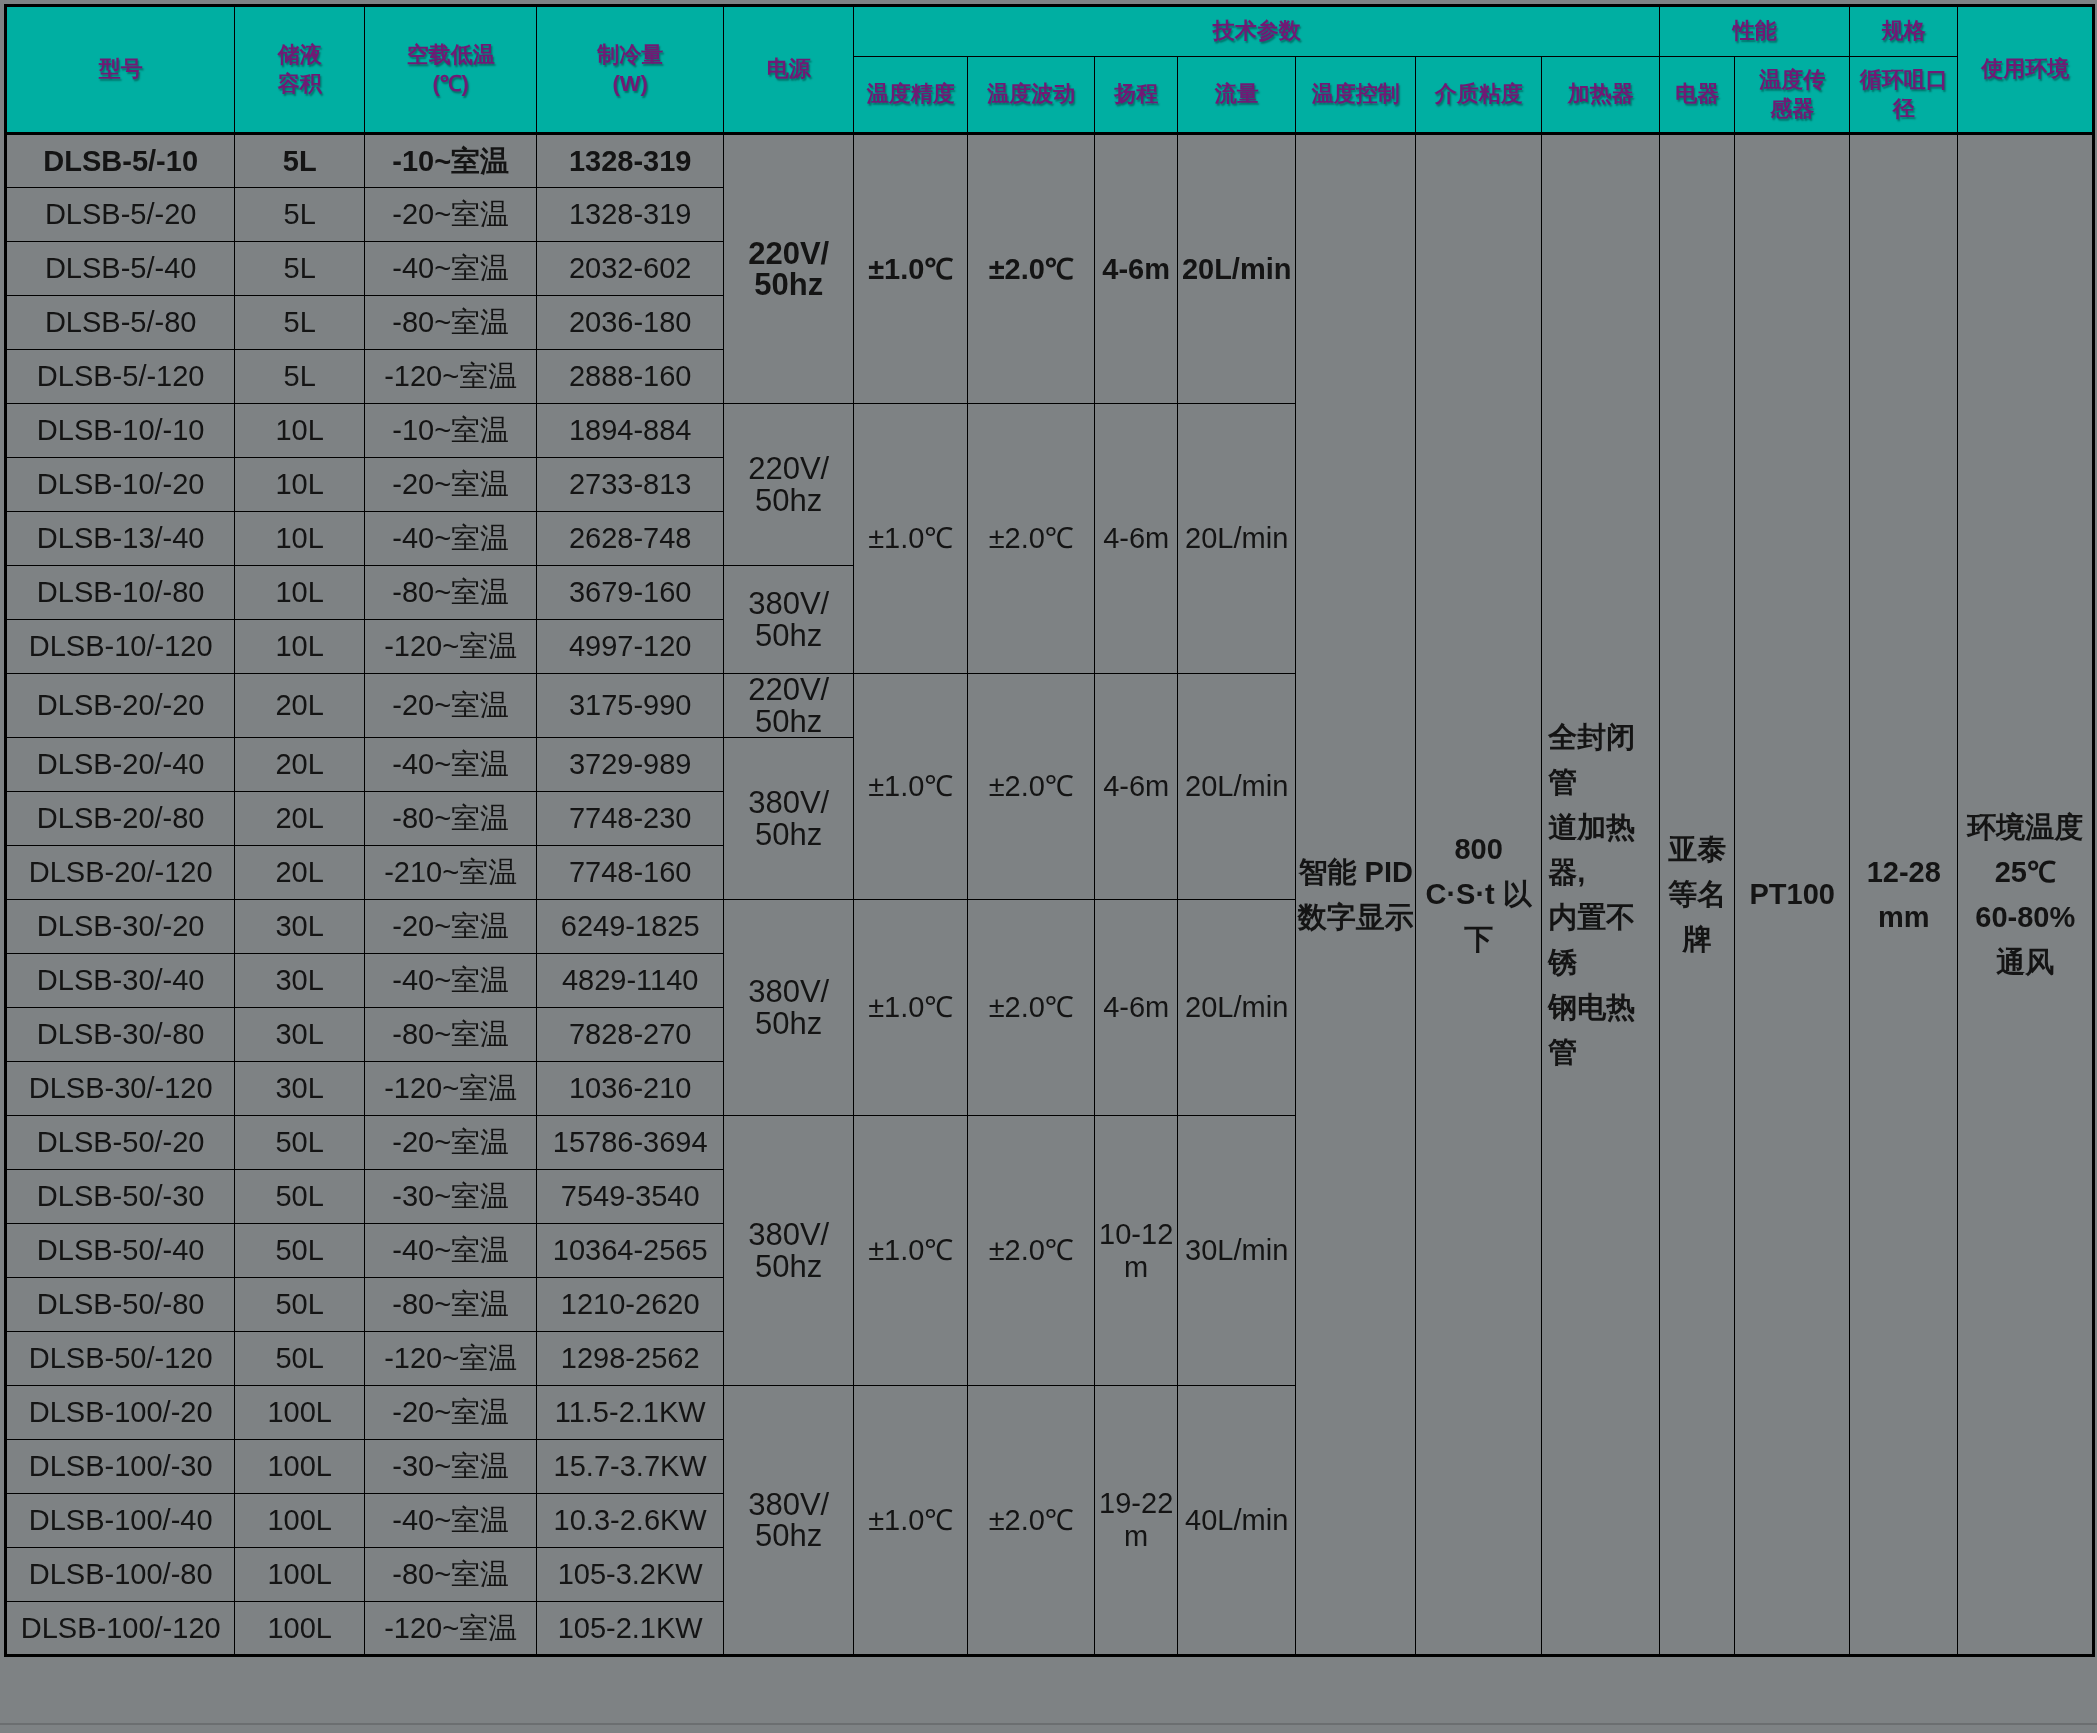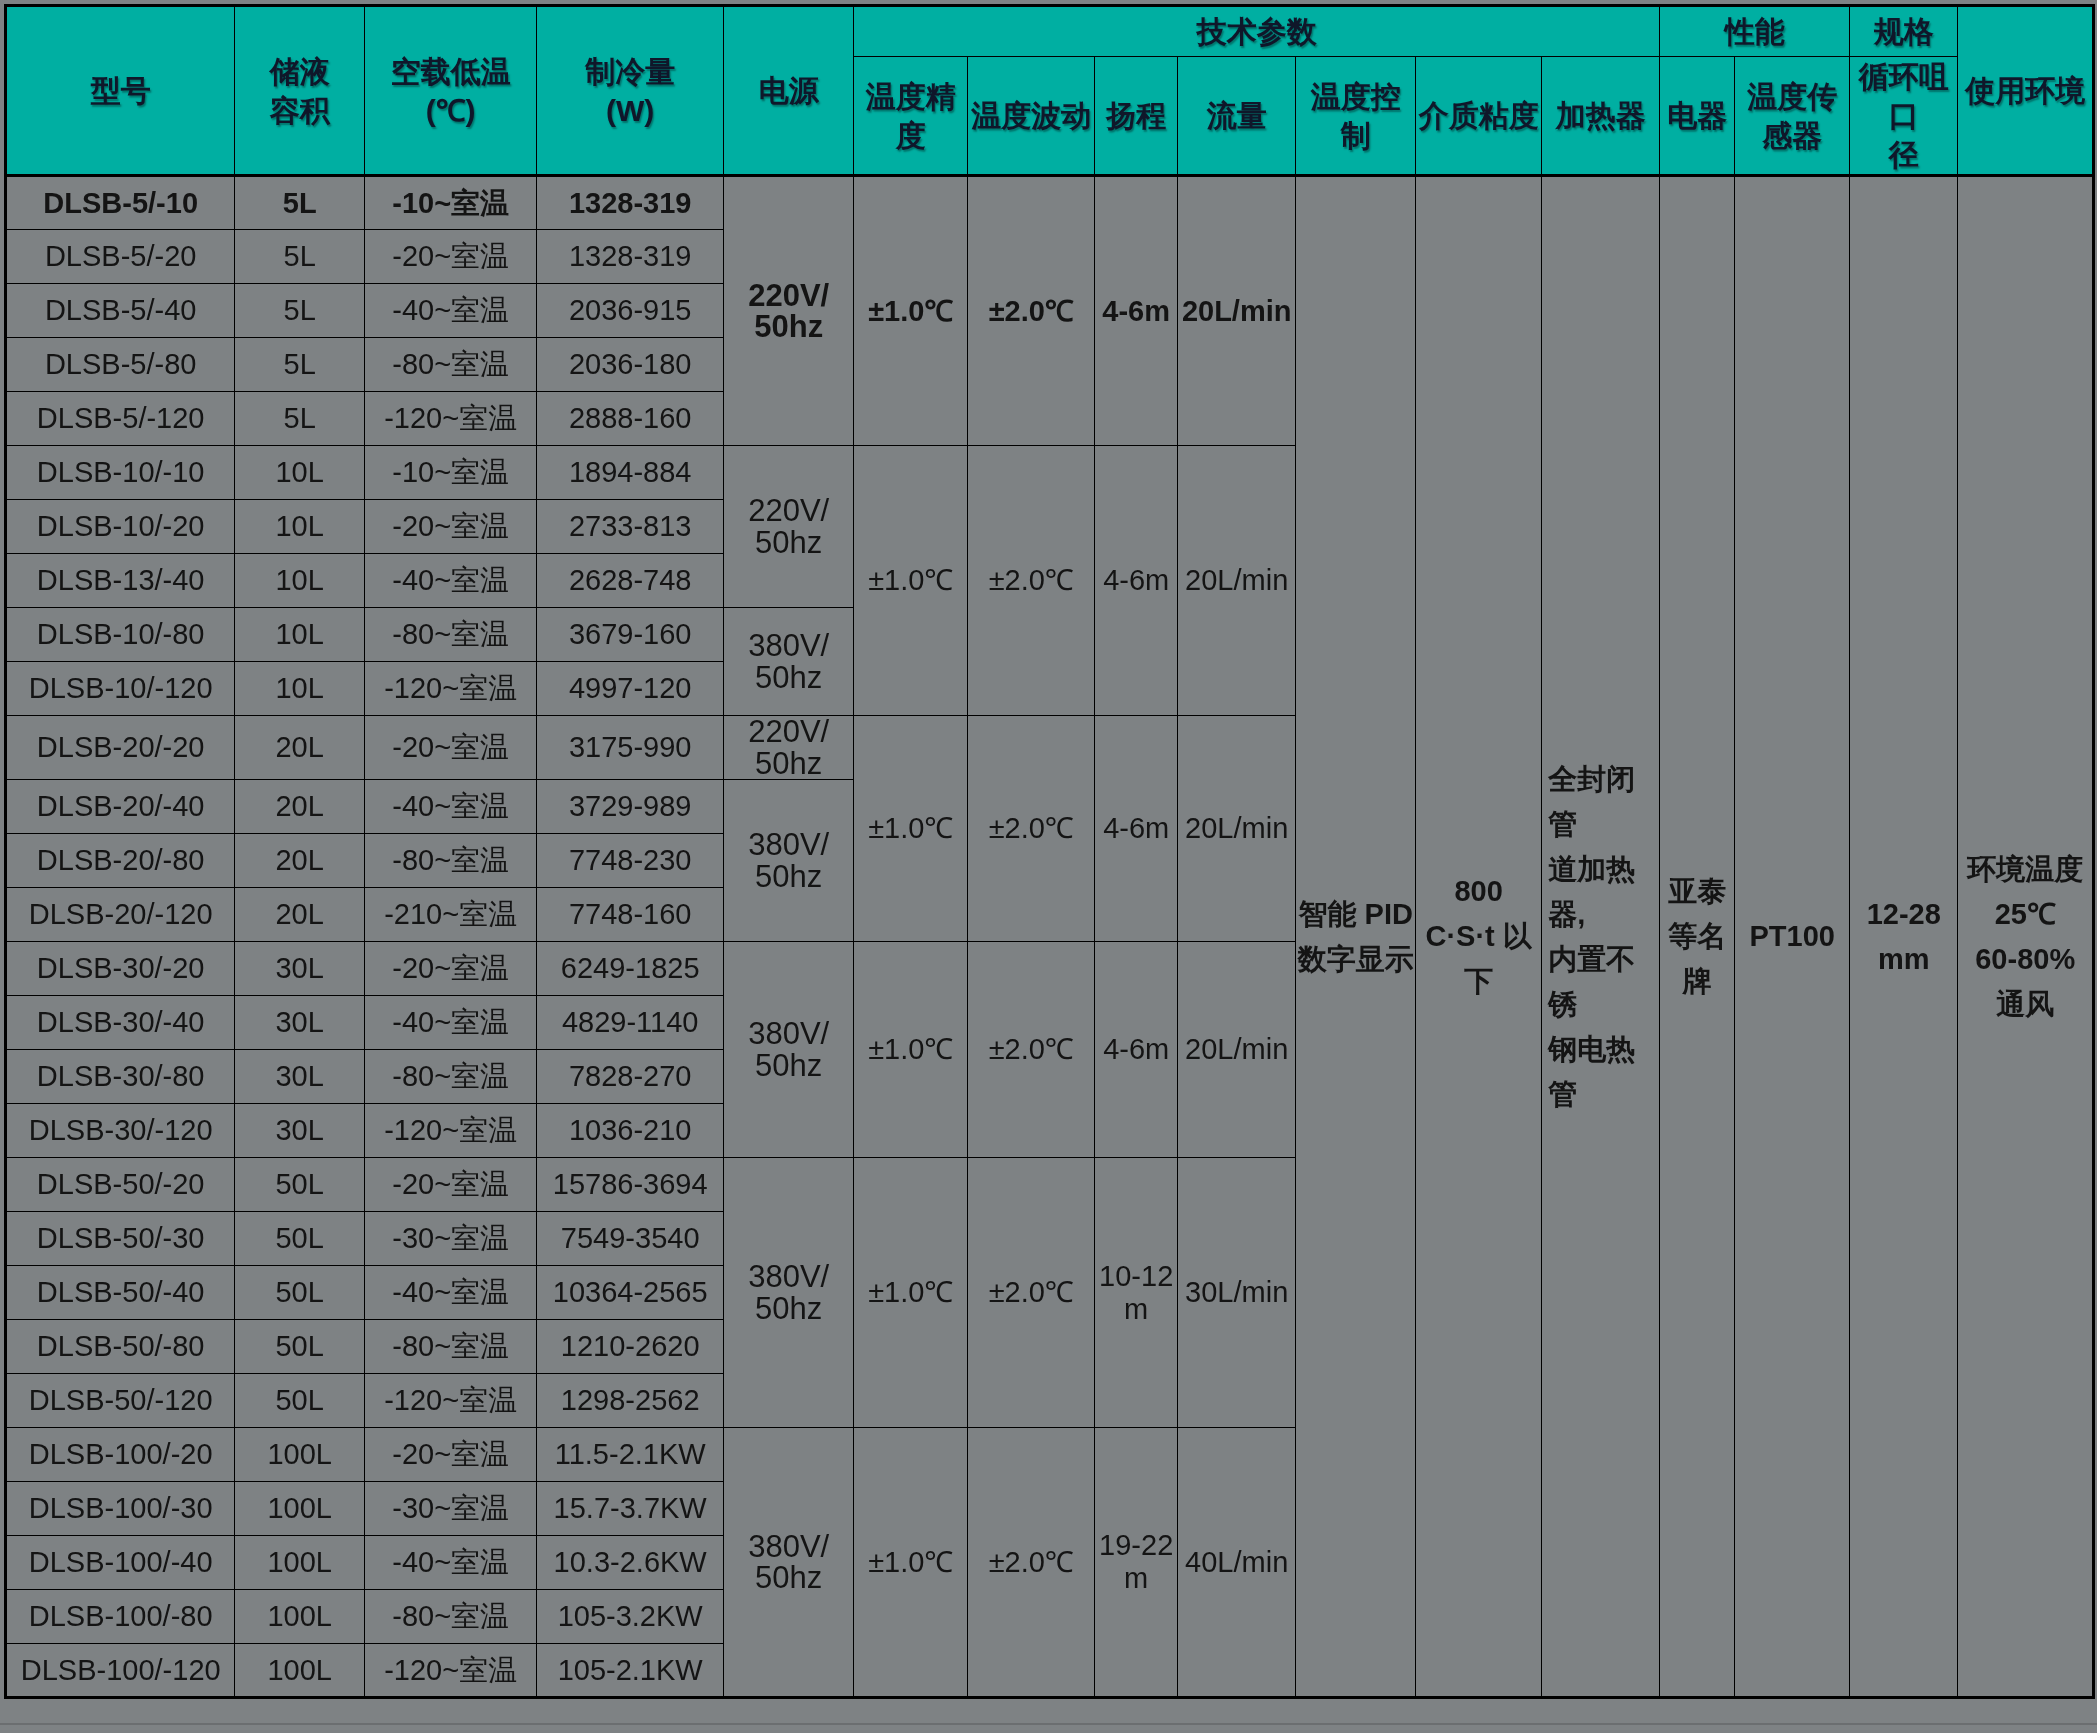--- a/index.html
+++ b/index.html
@@ -23,23 +23,23 @@
   th, td {
     border: 1.8px solid #000;
     text-align: center;
     vertical-align: middle;
     white-space: pre-line;
     padding: 0;
     overflow: hidden;
   }
   thead th {
     background: #00AFA2;
-    color: #0f172a;
+    color: #701a75;
     font-weight: bold;
-    font-size: 30px;
+    font-size: 22px;
     line-height: 1.3;
     text-shadow: 1.2px 1.8px 1.8px rgba(0,0,0,0.35);
   }
   thead tr.hrow1 { height: 51px; }
   thead tr.hrow2 { height: 77px; }
   tbody tr { height: 54px; }
   tbody tr:first-child td { border-top: 3.6px solid #000; font-weight: bold; }
   td {
     background: #7E8284;
     color: #141414;
@@ -146,21 +146,21 @@
         <tr>
           <td>DLSB-5/-20</td>
           <td>5L</td>
           <td>-20~室温</td>
           <td>1328-319</td>
         </tr>
         <tr>
           <td>DLSB-5/-40</td>
           <td>5L</td>
           <td>-40~室温</td>
-          <td>2036-915</td>
+          <td>2032-602</td>
         </tr>
         <tr>
           <td>DLSB-5/-80</td>
           <td>5L</td>
           <td>-80~室温</td>
           <td>2036-180</td>
         </tr>
         <tr>
           <td>DLSB-5/-120</td>
           <td>5L</td>

